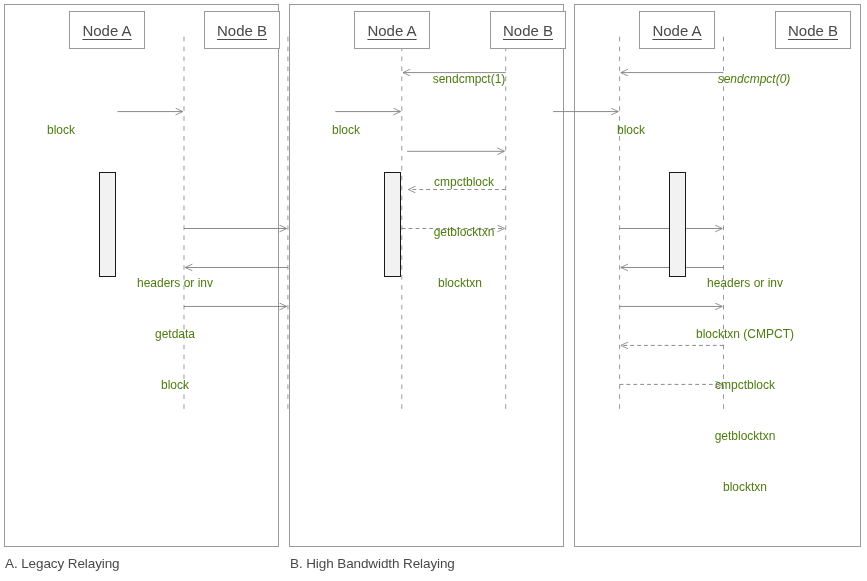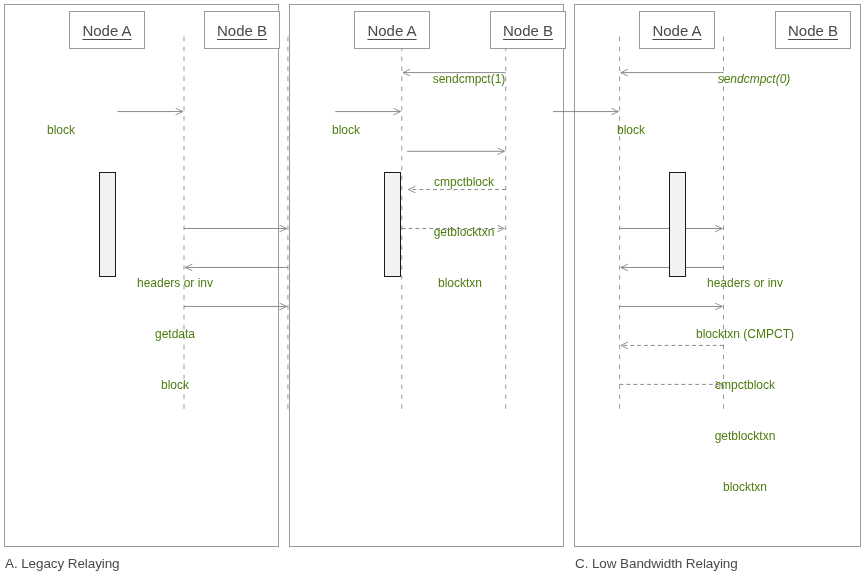--- a/index.html
+++ b/index.html
@@ -195,15 +195,15 @@
 
   <div class="msg-label" style="left:754px; top:72px;font-style:italic;">sendcmpct(0)</div>
   <div class="msg-label" style="left:631px; top:123px;">block</div>
   <div class="msg-label" style="left:745px; top:276px;">headers or inv</div>
   <div class="msg-label" style="left:745px; top:327px;">blocktxn (CMPCT)</div>
   <div class="msg-label" style="left:745px; top:378px;">cmpctblock</div>
   <div class="msg-label" style="left:745px; top:429px;">getblocktxn</div>
   <div class="msg-label" style="left:745px; top:480px;">blocktxn</div>
 
   <div class="caption cap-a">A. Legacy Relaying</div>
-  <div class="caption cap-c">C. Low Bandwidth Relaying</div>
+  <div class="caption cap-b">B. High Bandwidth Relaying</div>
 
 </div>
 
 </body></html>

